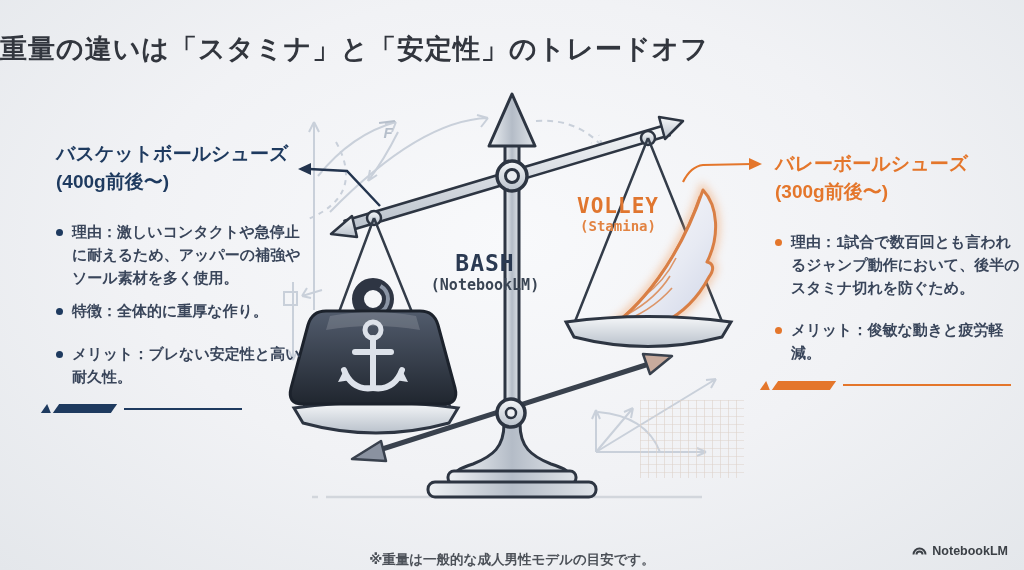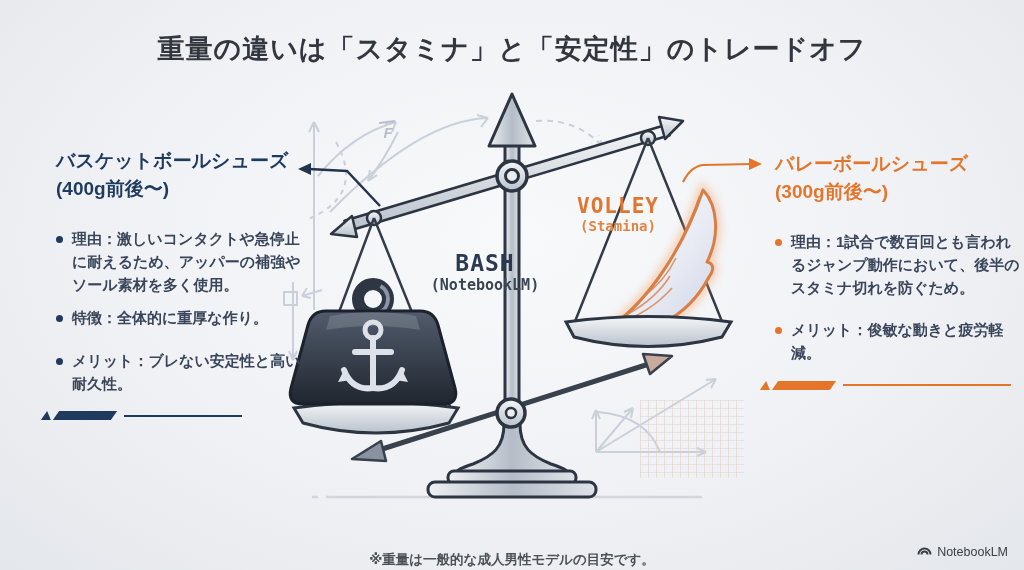--- a/index.html
+++ b/index.html
@@ -10,21 +10,21 @@
   }
   .slide{
     position:relative;width:1024px;height:570px;
     background:radial-gradient(ellipse at 50% 42%, #f8f9fb 0%, #f1f2f5 52%, #e4e7eb 100%);
     overflow:hidden;
   }
   .art{position:absolute;left:0;top:0;width:1024px;height:570px;}
 
   .title{
     position:absolute;left:0;top:31px;width:1024px;margin:0;
-    text-align:center;font-size:27px;font-weight:800;letter-spacing:1px;
+    font-size:27px;font-weight:800;letter-spacing:1px;
     color:var(--title-text,#32363e);
   }
 
   .panel{position:absolute;}
   .panel-heading{font-size:19px;font-weight:800;line-height:1.45;}
   .panel.left .panel-heading{color:var(--navy-accent,#1e3a5f);}
   .panel.right .panel-heading{color:var(--orange-accent,#e4762b);}
 
   ul.bullets{list-style:none;margin:26px 0 0 0;padding:0;}
   ul.bullets li{
@@ -69,22 +69,22 @@
     content:"";position:absolute;left:3px;top:-3px;width:16px;height:2px;background:#b6bfcb;
     transform:rotate(-8deg);
   }
 
   .footnote{
     position:absolute;left:0;top:528px;width:1024px;text-align:center;
     font-size:13.5px;font-weight:700;color:#4c5158;margin-top:23px;
   }
 
   .branding{
-    position:absolute;right:16px;top:544px;display:flex;align-items:center;gap:5px;
-    font-size:12.5px;font-weight:400;color:#3b4046;
+    position:absolute;right:16px;top:544px;display:flex;align-items:flex-start;gap:5px;
+    font-size:12.5px;font-weight:700;color:#3b4046;
   }
 </style>
 </head>
 <body>
 
 <div class="slide">
 
   <svg class="art" viewBox="0 0 1024 570" aria-hidden="true">
     <defs>
       <linearGradient id="gMetal" x1="0" y1="0" x2="0" y2="1">
@@ -201,21 +201,21 @@
       <path d="M504 424 C504 447 493 456 473 464 C461 468 456 470 455 475 L569 475 C568 470 563 468 551 464 C531 456 520 447 520 424 Z" fill="url(#gMetalV)" stroke-width="3"></path>
       <rect x="448" y="471" width="128" height="13" rx="6" fill="url(#gMetalV)" stroke-width="3"></rect>
       <rect x="428" y="482" width="168" height="15" rx="7" fill="url(#gMetalV)" stroke-width="3"></rect>
       <circle cx="511" cy="413" r="14" fill="url(#gMetal)" stroke-width="3.5"></circle>
       <circle cx="511" cy="413" r="5" fill="#eef0f3" stroke-width="2.5"></circle>
     </g>
   </svg>
 
   <h1 class="title">重量の違いは「スタミナ」と「安定性」のトレードオフ</h1>
 
-  <div class="panel left" style="left:56px;top:147px;width:252px;">
+  <div class="panel left" style="left:56px;top:140px;width:252px;">
     <div class="panel-heading">
       <span>バスケットボールシューズ</span><br>
       <span>(400g前後〜)</span>
     </div>
     <ul class="bullets">
       <li>
         <span class="dot"></span>
         <span>理由：激しいコンタクトや急停止に耐えるため、アッパーの補強やソール素材を多く使用。</span>
       </li>
       <li>

